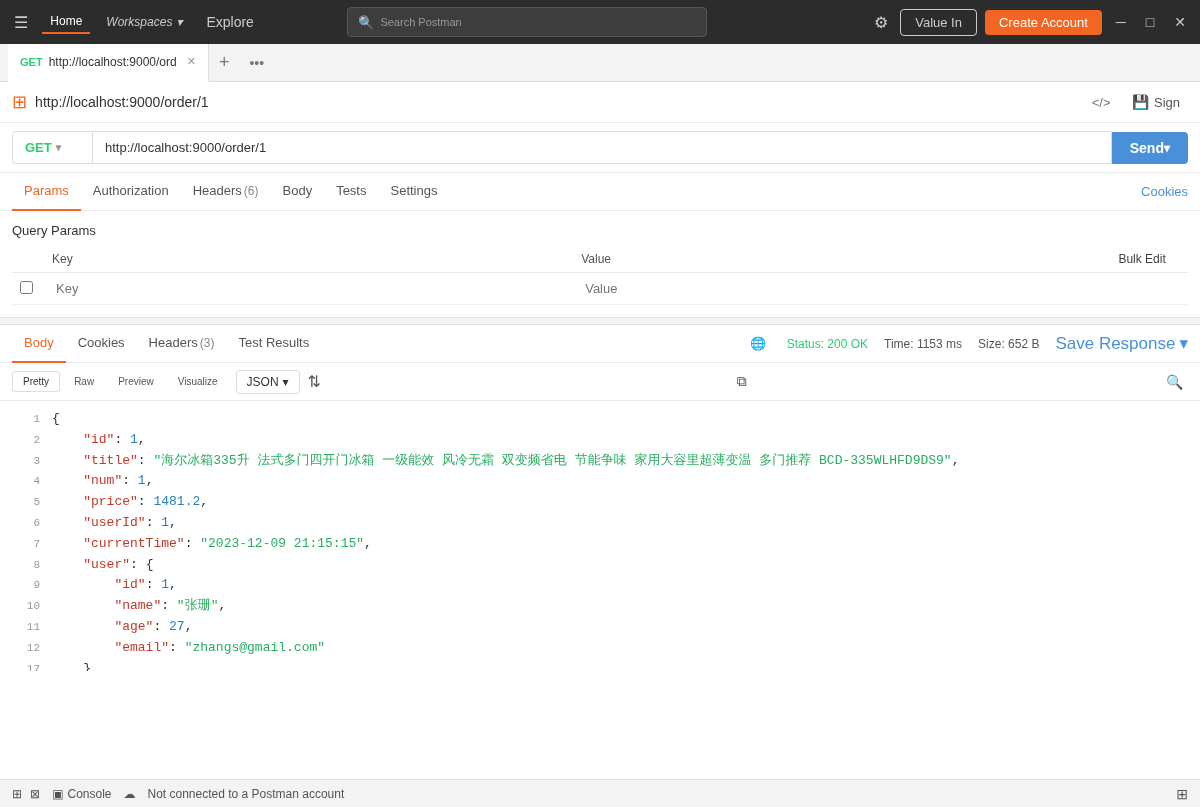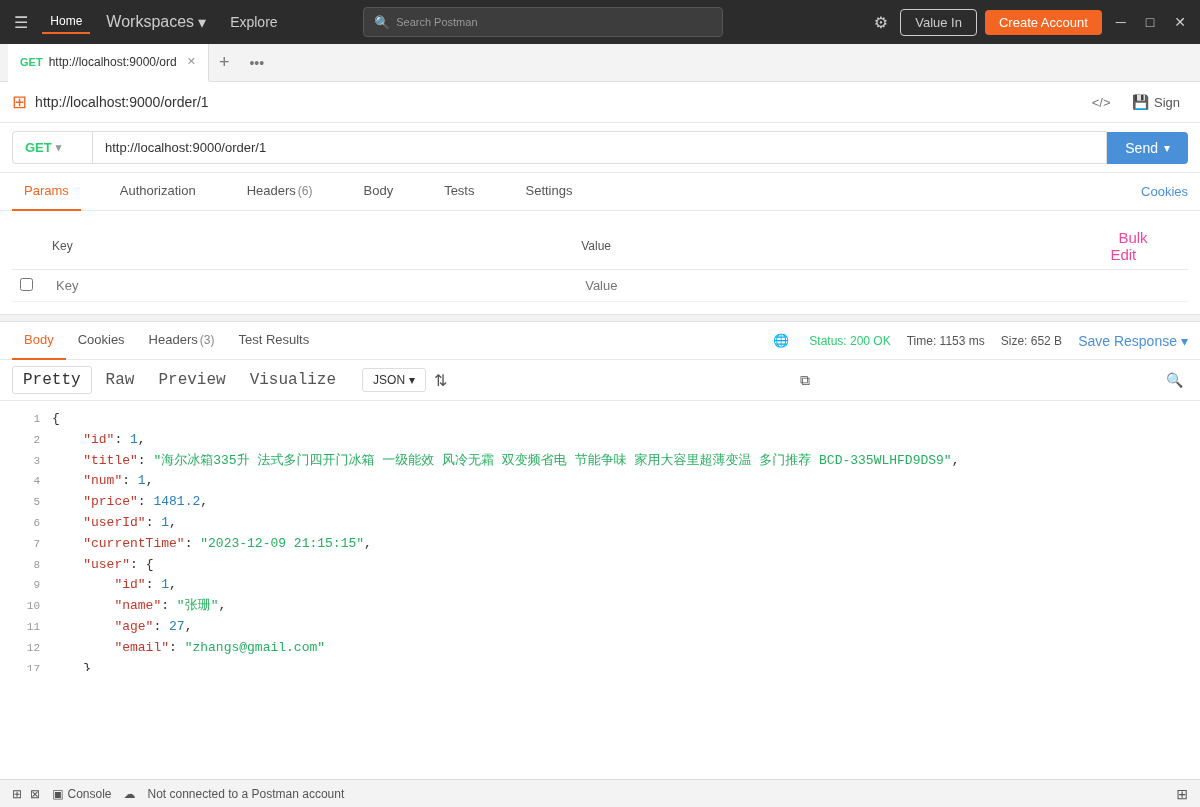--- a/index.html
+++ b/index.html
@@ -5,21 +5,21 @@
     * { box-sizing: border-box; margin: 0; padding: 0; }
     body { font-family: -apple-system, BlinkMacSystemFont, 'Segoe UI', sans-serif; font-size: 13px; background: #fff; color: #333; height: 807px; overflow: hidden; }
 
     
     .top-nav {
       display: flex; align-items: center; background: #2c2c2c; height: 44px; padding: 0 8px; gap: 8px;
     }
     .nav-hamburger { color: #ccc; font-size: 16px; cursor: pointer; padding: 4px 6px; }
     .nav-home { color: #fff; font-weight: 500; font-size: 12px; padding: 4px 8px; cursor: pointer; }
     .nav-home-underline { border-bottom: 2px solid #f26522; }
-    .nav-workspaces { color: #ccc; font-size: 16px; padding: 4px 8px; cursor: pointer; display: flex; gap: 4px; }
+    .nav-workspaces { color: #ccc; font-size: 12px; padding: 4px 8px; cursor: pointer; display: flex; gap: 4px; font-style: italic; }
     .nav-explore { color: #ccc; font-size: 14px; padding: 4px 8px; cursor: pointer; }
     .nav-search {
       flex: 1; max-width: 360px; margin: 0 auto; background: #3d3d3d; border: 1px solid #555; border-radius: 4px;
       display: flex; align-items: center; padding: 0 10px; gap: 6px; height: 30px; cursor: text;
     }
     .nav-search span { color: #999; font-size: 13px; }
     .nav-search-icon { color: #999; font-size: 12px; }
     .nav-right { margin-left: auto; display: flex; align-items: center; gap: 8px; }
     .nav-gear { color: #ccc; font-size: 16px; cursor: pointer; padding: 4px; }
     .btn-signin { background: transparent; border: 1px solid #ccc; color: #ccc; border-radius: 4px; padding: 5px 14px; font-size: 13px; cursor: pointer; }
@@ -57,28 +57,28 @@
       display: flex; align-items: center; gap: 4px; padding: 8px 12px; border: 1px solid #ddd;
       border-right: none; border-radius: 4px 0 0 4px; font-size: 13px; font-weight: 600; color: #2ecc71;
       cursor: pointer; background: #fff; min-width: 80px;
     }
     .method-arrow { color: #999; font-size: 11px; }
     .url-input {
       flex: 1; padding: 8px 12px; border: 1px solid #ddd; border-radius: 0; font-size: 13px;
       outline: none; color: #333; background: #fff;
     }
     .send-btn {
-      display: flex; align-items: center; gap: 6px; padding: 8px 18px; background: #4A90D9; color: #fff;
-      border: none; border-radius: 0 4px 4px 0; font-size: 14px; font-weight: 400; cursor: pointer;
+      display: flex; align-items: center; padding: 8px 18px; background: #4A90D9; color: #fff;
+      border: none; border-radius: 0 4px 4px 0; font-size: 14px; font-weight: 700; cursor: pointer;
     }
     .send-arrow { font-size: 12px; }
 
     
     .req-tabs {
-      display: flex; align-items: center; padding: 0 12px; border-bottom: 1px solid #e8e8e8; height: 38px; gap: 27px;
+      display: flex; align-items: center; padding: 0 12px; border-bottom: 1px solid #e8e8e8; height: 38px;
     }
     .req-tab {
       padding: 0 12px; height: 38px; display: flex; align-items: center; font-size: 13px; color: #555;
       cursor: pointer; border-bottom: 2px solid transparent; white-space: nowrap;
     }
     .req-tab.active { color: #f26522; border-bottom: 2px solid #f26522; font-weight: 500; }
     .req-tab-count { font-size: 12px; color: #888; margin-left: 2px; }
     .req-tab-cookies { margin-left: auto; color: #4A90D9; font-size: 13px; cursor: pointer; }
 
     
@@ -87,49 +87,49 @@
     .params-table { width: 100%; border-collapse: collapse; }
     .params-table th {
       text-align: left; padding: 6px 8px; font-size: 12px; color: #555; font-weight: 500;
       border-bottom: 1px solid #e8e8e8;
     }
     .params-table td { padding: 4px 8px; border-bottom: 1px solid #f0f0f0; }
     .params-table .checkbox-col { width: 32px; }
     .params-table .key-col { width: 45%; }
     .params-table .val-col { width: 45%; }
     .params-input { border: none; outline: none; font-size: 13px; color: #999; width: 100%; background: transparent; padding: 4px; }
-    .bulk-edit-btn { margin-left: auto; font-size: 15px; color: #ec4899; cursor: pointer; padding: 4px 8px; margin-top: 10px; }
+    .bulk-edit-btn { margin-left: auto; font-size: 12px; color: #404040; cursor: pointer; padding: 4px 8px; margin-top: 10px; }
 
     
     .section-divider { height: 8px; background: #f3f3f3; border-top: 1px solid #e0e0e0; border-bottom: 1px solid #e0e0e0; }
     .resp-tabs {
       display: flex; align-items: center; padding: 0 12px; border-bottom: 1px solid #e8e8e8; height: 38px;
     }
     .resp-tab {
       padding: 0 12px; height: 38px; display: flex; align-items: center; font-size: 13px; color: #555;
       cursor: pointer; border-bottom: 2px solid transparent; white-space: nowrap;
     }
     .resp-tab.active { color: #f26522; border-bottom: 2px solid #f26522; }
     .resp-tab-count { font-size: 12px; color: #888; margin-left: 2px; }
     .resp-status { margin-left: auto; display: flex; align-items: center; gap: 16px; font-size: 12px; }
     .status-ok { color: #2ecc71; font-weight: 500; }
     .status-time, .status-size { color: #555; }
-    .save-response-btn { color: #4A90D9; font-size: 14px; cursor: pointer; display: flex; align-items: center; gap: 4px; }
+    .save-response-btn { color: #4A90D9; font-size: 17px; cursor: pointer; display: flex; align-items: center; gap: 4px; }
 
     
     .body-format-bar {
       display: flex; align-items: center; padding: 6px 12px; border-bottom: 1px solid #e8e8e8; gap: 4px;
     }
     .fmt-tab {
-      padding: 4px 10px; border-radius: 3px; font-size: 16px; color: #555; cursor: pointer; font-family: Liberation Mono, monospace;
+      padding: 4px 10px; border-radius: 3px; font-size: 10px; color: #555; cursor: pointer;
     }
     .fmt-tab.active { background: #fff; border: 1px solid #ddd; color: #333; font-weight: 500; }
     .fmt-select {
       display: flex; align-items: center; gap: 4px; padding: 4px 10px; border: 1px solid #ddd;
-      border-radius: 3px; font-size: 12px; color: #333; cursor: pointer; margin-left: 12px; background: #fff;
+      border-radius: 3px; font-size: 12px; color: #333; cursor: pointer; margin-left: 4px; background: #fff;
     }
     .fmt-filter { font-size: 16px; color: #555; margin-left: 4px; cursor: pointer; }
     .fmt-copy, .fmt-search { font-size: 14px; color: #555; margin-left: auto; cursor: pointer; padding: 4px; }
 
     
     .json-body {
       font-family: 'Courier New', Courier, monospace; font-size: 13px;
       padding: 8px 0; overflow-y: auto; line-height: 1.6; background: #fff;
       height: 270px;
     }
@@ -227,20 +227,21 @@
   <div class="req-tab">
     <span>Tests</span>
   </div>
   <div class="req-tab">
     <span>Settings</span>
   </div>
   <div class="req-tab-cookies">Cookies</div>
 </div>
 
 <div class="query-params">
+  <div class="query-params-title">Query Params</div>
   <table class="params-table">
     <thead>
       <tr>
         <th class="checkbox-col"></th>
         <th class="key-col">
           <div style="display:flex;align-items:center;">
             <span>Key</span>
           </div>
         </th>
         <th class="val-col">

